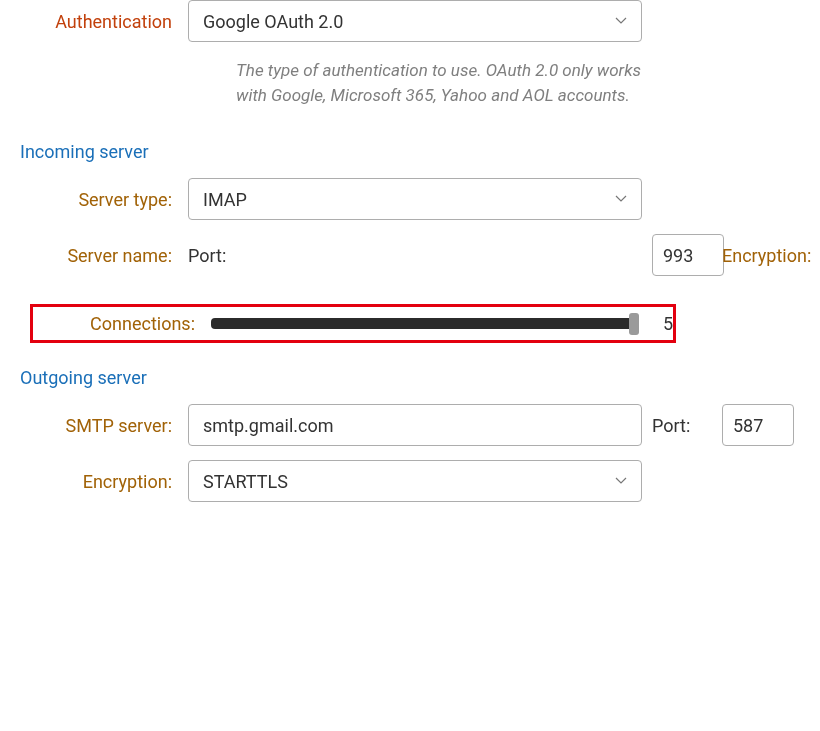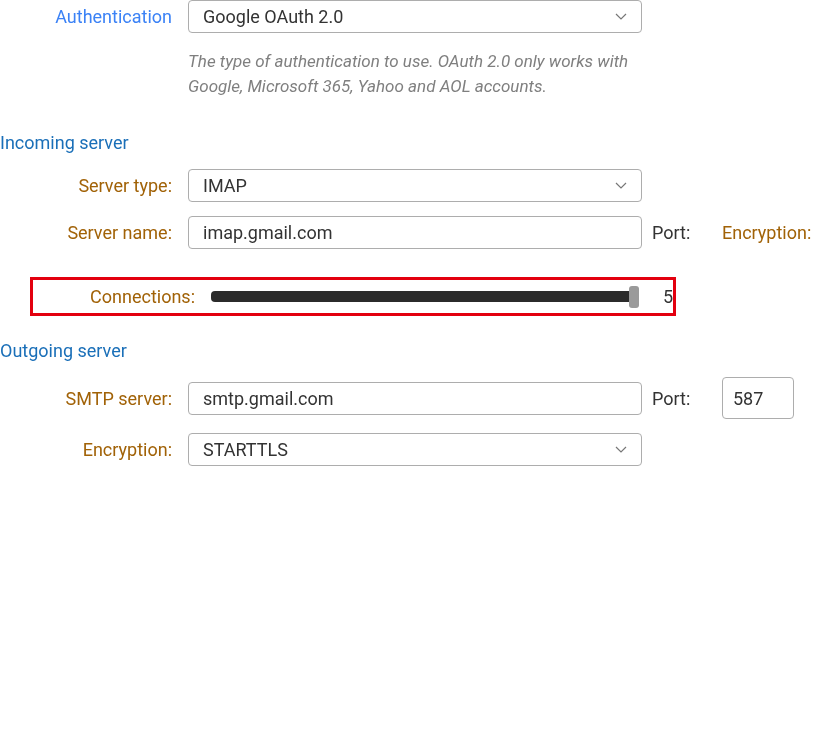--- a/index.html
+++ b/index.html
@@ -35,24 +35,25 @@
       color: #a16207;
       font-size: 18px;
     }
     .help-text {
       color: #7f7f7f;
       font-style: italic;
       font-size: 17px;
       line-height: 1.45;
       padding-top: 2px;
       padding-bottom: 10px;
+      margin-left: 48px;
     }
     .select, .text-input {
       width: 100%;
-      height: 33px;
+      height: 42px;
       border: 1px solid #adadad;
       border-radius: 4px;
       background: #fff;
       font-size: 18px;
       font-family: inherit;
       color: #333;
       outline: none;
     }
     .select {
       display: flex;
@@ -133,25 +134,26 @@
       text-align: right;
       font-size: 18px;
       color: #333;
     }
 
     .section-header-row {
       grid-column: 1 / span 4;
       text-align: left;
       color: #1a6fb8;
       font-size: 18px;
+      padding-left: 20px;
       padding-top: 10px;
       padding-bottom: 2px;
     }
     .first-label {
-      color: #3b82f6;
+      color: #c2410c;
       text-align: right;
       margin-left: 18px;
     }
   </style>
 </head>
 <body>
 
 <div class="container">
 
   <div class="form-grid">
@@ -181,22 +183,22 @@
       <span class="chevron">
         <svg width="12" height="8" viewBox="0 0 12 8">
             <path d="M1 1 L6 6 L11 1" fill="none" stroke="#777" stroke-width="1.2"></path>
           </svg>
       </span>
     </div>
     <div></div>
     <div></div>
 
     <div class="label">Server name:</div>
-    <input class="text-input" type="text" value="imap.gmail.com" style="">
     <div class="port-label">Port:</div>
+    <input class="port-input" type="text" value="993" style="">
 
     <div class="label">Encryption:</div>
     <div></div>
     <div></div>
 
     <div class="highlight-row">
       <div class="label">Connections:</div>
       <div class="slider-wrap">
         <div class="slider-track">
           <div class="slider-thumb"></div>

